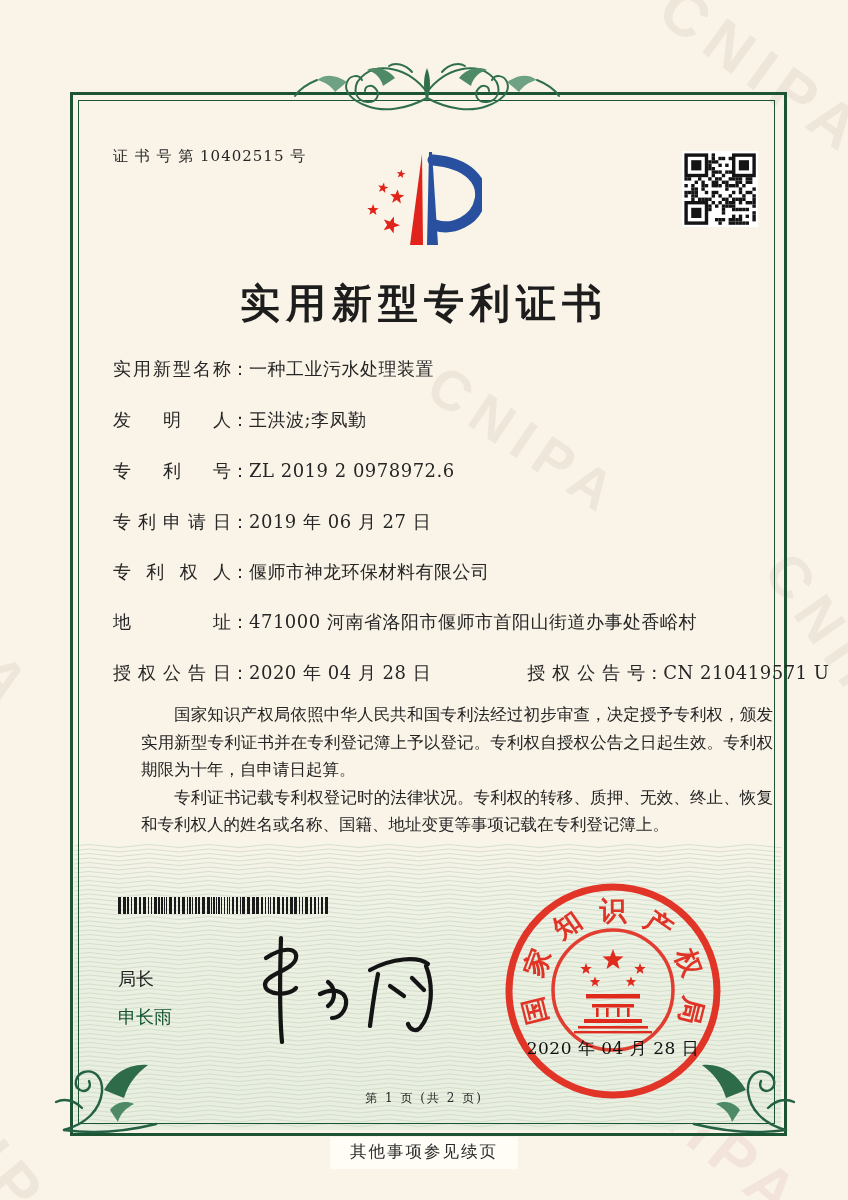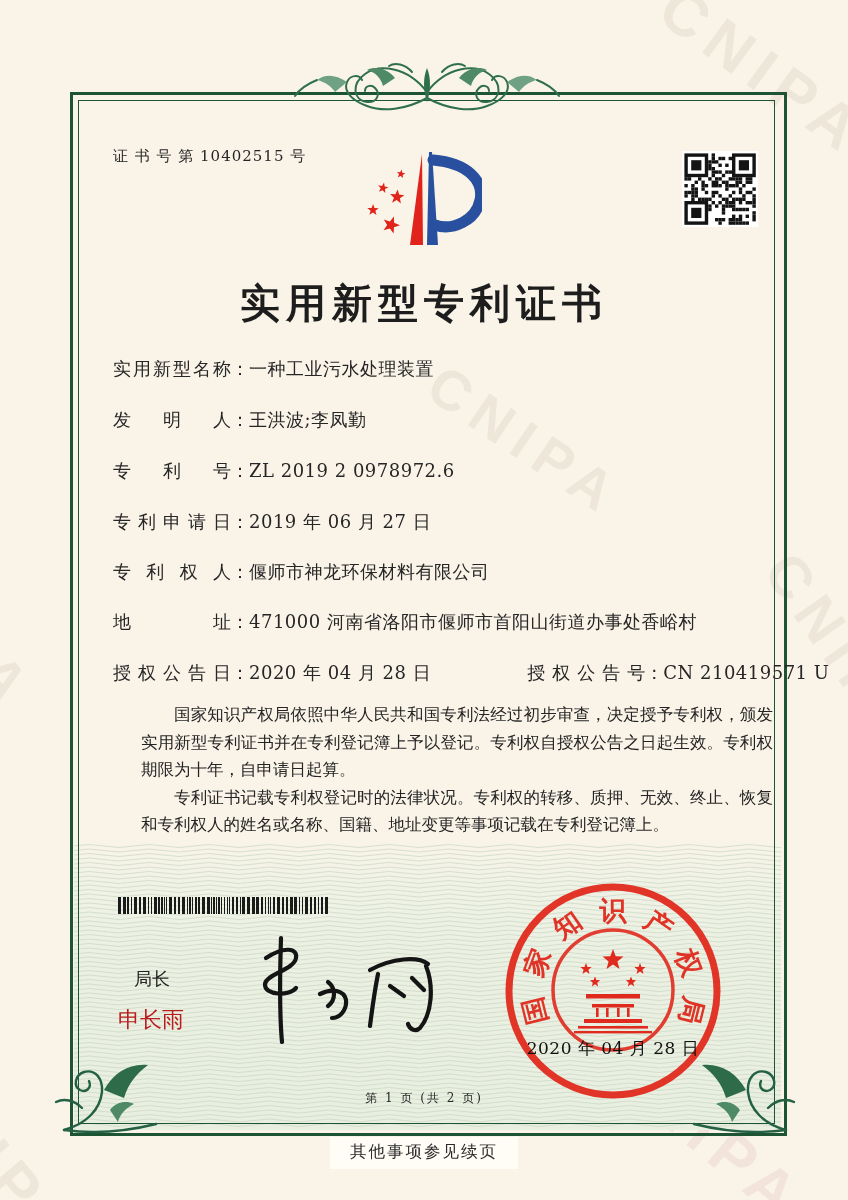--- a/index.html
+++ b/index.html
@@ -31,22 +31,22 @@
   .frow{left:113px;font-size:18px;white-space:nowrap;}
   .flabel{display:inline-block;width:118px;text-align:justify;text-align-last:justify;
           -moz-text-align-last:justify;vertical-align:top;}
   .fcolon{display:inline-block;width:18px;}
   .fvalue{letter-spacing:.5px;}
   .pair2{display:inline-block;margin-left:96px;}
   #body-text{left:113px;top:701px;width:632px;font-size:16.5px;line-height:27.5px;
              text-align:justify;color:#242424;margin-left:28px;}
   #body-text p{margin:0;text-indent:2em;}
   #barcode{left:118px;top:897px;}
-  #sig-title{left:118px;top:967px;font-family:"Liberation Sans",sans-serif;font-size:18px;color:#222;margin-left:16px;}
-  #sig-name{left:118px;top:1005px;font-family:Liberation Serif, serif;font-size:22px;color:#b91c1c;}
+  #sig-title{left:118px;top:967px;font-family:"Liberation Sans",sans-serif;font-size:18px;color:#222;}
+  #sig-name{left:118px;top:1005px;font-family:Liberation Serif, serif;font-size:18px;color:#14532d;}
   #signature{left:232px;top:930px;z-index:6;}
   #seal{left:498px;top:876px;z-index:7;}
   #seal-date{left:498px;top:1037px;width:230px;text-align:center;font-size:17px;
              letter-spacing:.5px;color:#111;z-index:8;}
   #page-no{left:0;right:0;top:1090px;text-align:center;font-size:12px;letter-spacing:2px;z-index:6;}
   #note-box{left:330px;top:1137px;width:188px;height:32px;background:#fffdf6;z-index:6;}
   #note{left:330px;top:1141px;width:188px;text-align:center;font-size:16.5px;
         letter-spacing:2px;color:#2a2a2a;z-index:7;}
   #qr{left:682px;top:151px;z-index:5;}
   #logo{left:332px;top:143px;z-index:5;}

